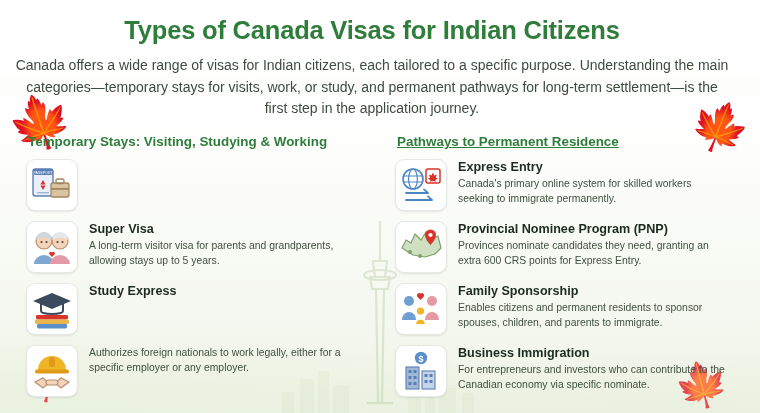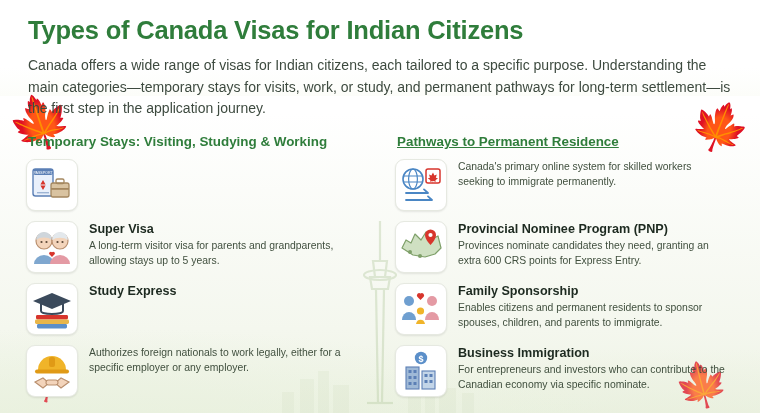--- a/index.html
+++ b/index.html
@@ -60,21 +60,22 @@
     left: 50%;
     bottom: 0;
     transform: translateX(-50%);
     opacity: 0.40;
   }
 
   
   .header {
     position: relative;
     z-index: 2;
-    padding: 12px 26px 0 28px;
+    padding: 12px 26px 0 10px;
+    text-align: center;
   }
   .title {
     font-size: 25.5px;
     font-weight: bold;
     color: #2f7d3b;
     letter-spacing: -0.2px;
     margin: 4px 0 10px 0;
   }
   .subtitle {
     font-size: 14px;
@@ -261,20 +262,21 @@
         <svg width="46" height="42" viewBox="0 0 46 42">
           <circle cx="15" cy="15" r="10" fill="none" stroke="#4a86c4" stroke-width="1.6"></circle>
           <ellipse cx="15" cy="15" rx="4.4" ry="10" fill="none" stroke="#4a86c4" stroke-width="1.2"></ellipse>
           <path d="M5.5 12 H24.5 M5.5 18 H24.5" stroke="#4a86c4" stroke-width="1.2"></path>
           <rect x="28" y="5" width="14" height="14" rx="2" fill="#fff" stroke="#d7352c" stroke-width="1.5"></rect>
           <path d="M35 8.5 l1.4 3 2.4-1 -1 3.2 2.2 .5 -2.6 2 .5 1.6 -2.9-.7 v2.2 h-.2 v-2.2 l-2.9 .7 .5-1.6 -2.6-2 2.2-.5 -1-3.2 2.4 1 Z" fill="#d7352c"></path>
           <path d="M8 29 H30 l-4-3.6 M8 36 H34 l-4-3.6" fill="none" stroke="#4a86c4" stroke-width="1.8" stroke-linecap="round" stroke-linejoin="round"></path>
         </svg>
       </div>
       <div class="item-text">
+        <p class="item-title">Express Entry</p>
         <p class="item-desc">Canada's primary online system for skilled workers seeking to immigrate permanently.</p>
       </div>
     </div>
 
     <div class="item">
       <div class="thumb">
         <svg width="46" height="42" viewBox="0 0 46 42">
           <path d="M4 22 l4-8 5 3 4-9 6 6 5-8 6 7 6-3 3 12 -6 6 -10 3 -12-2 Z" fill="#cfe0c2" stroke="#7fa06a" stroke-width="1.2" stroke-linejoin="round"></path>
           <path d="M27 9 a5.5 5.5 0 0 1 11 0 c0 4.5-5.5 10-5.5 10 S27 13.5 27 9 Z" fill="#d7352c"></path>
           <circle cx="32.5" cy="9" r="2.1" fill="#fff"></circle>

